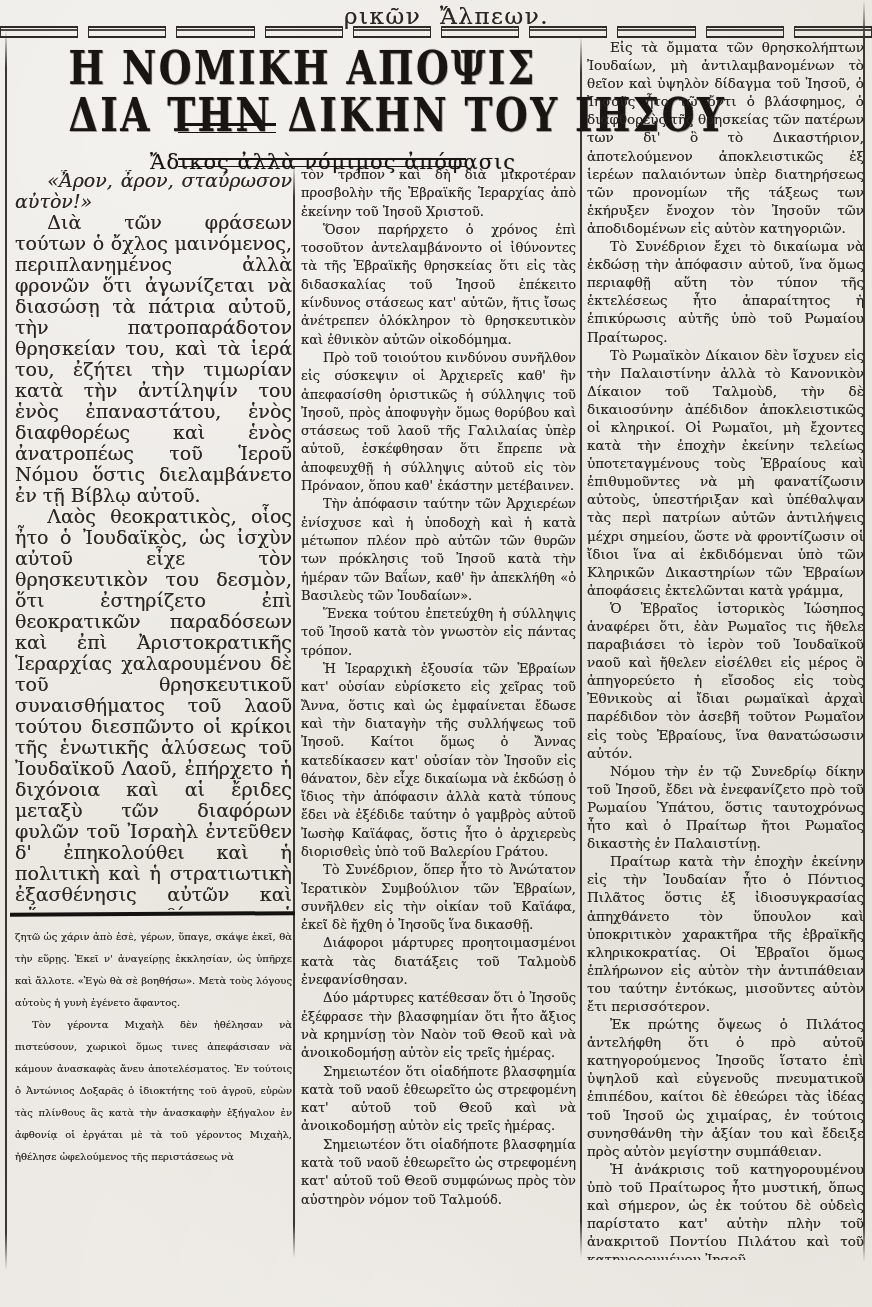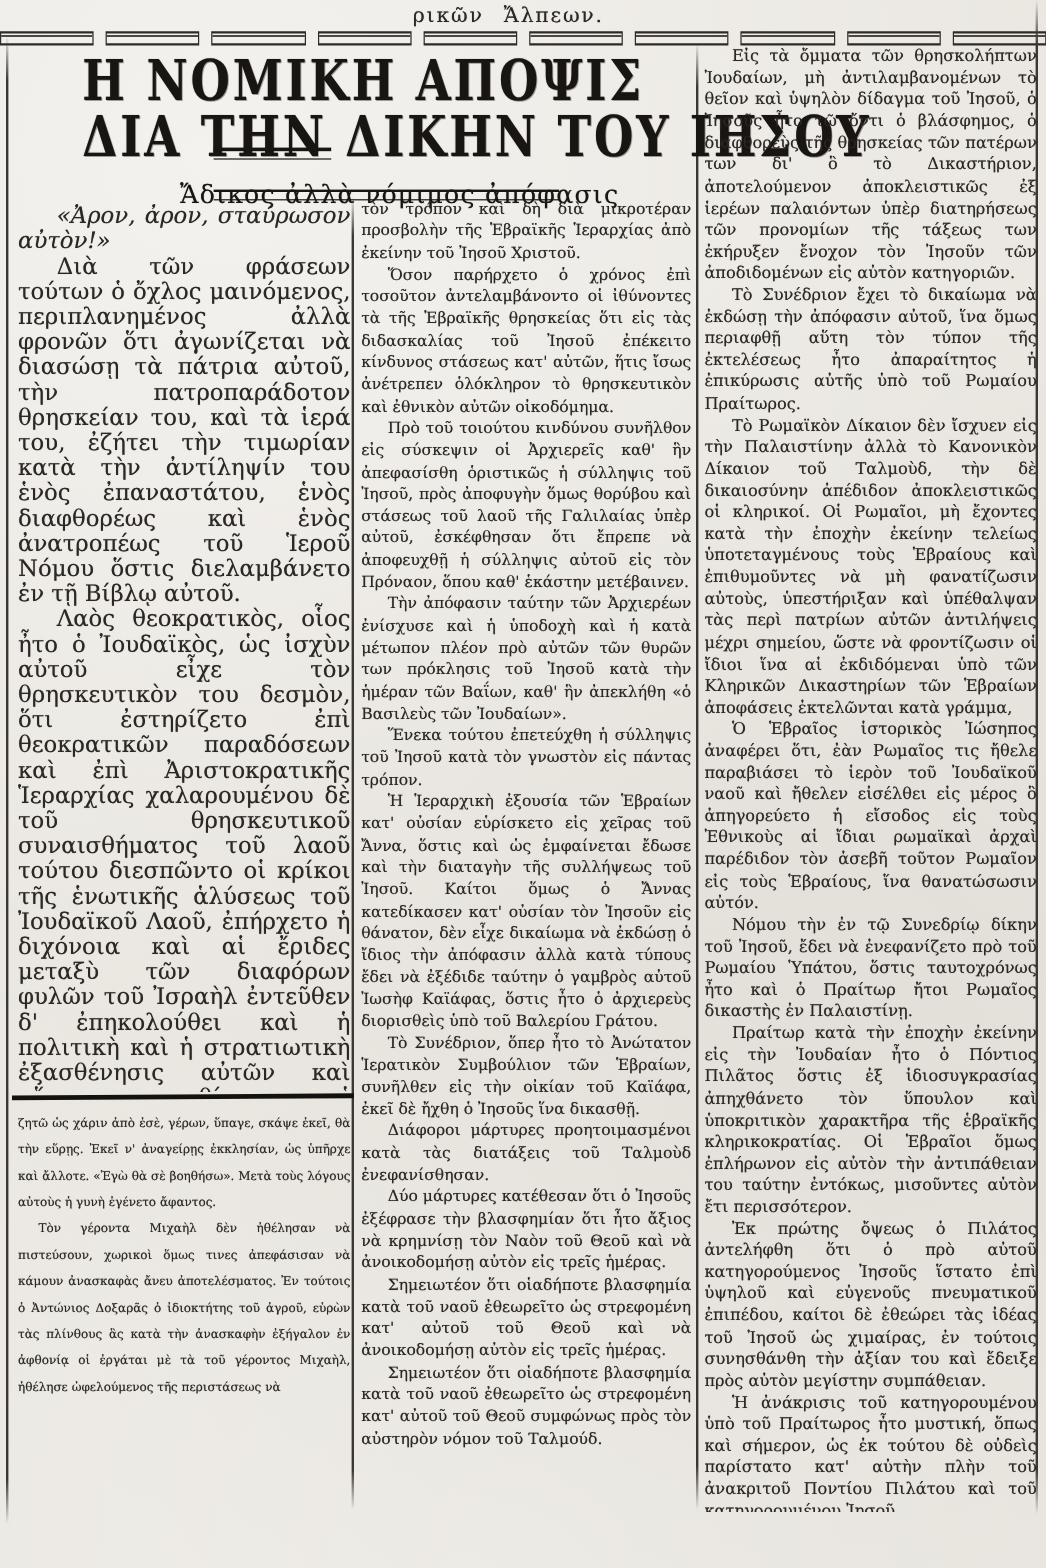--- a/index.html
+++ b/index.html
@@ -8,21 +8,21 @@
     background: var(--paper, #eae7e1);
     background-image:
       radial-gradient(circle at 20% 10%, rgba(255,255,255,.45), transparent 55%),
       radial-gradient(circle at 80% 70%, rgba(210,205,195,.35), transparent 60%),
       radial-gradient(circle at 50% 100%, rgba(255,255,255,.3), transparent 50%);
     font-family:"DejaVu Serif", serif;
     color: var(--ink, #2a2724);
   }
   
   .top-fragment {
-    position:absolute; left:344px; top:3px; font-size:17px;
+    position:absolute; left:344px; top:3px; font-size:23px;
     letter-spacing:1.5px; word-spacing:10px; color:var(--ink,#2a2724);
     text-shadow:0 0 .6px rgba(40,36,30,.6);
   }
   
   .deco-rule {
     position:absolute; left:0; top:26px; width:872px; height:9px;
     display:flex; gap:10px;
   }
   .deco-rule span {
     flex:1; height:8px;

